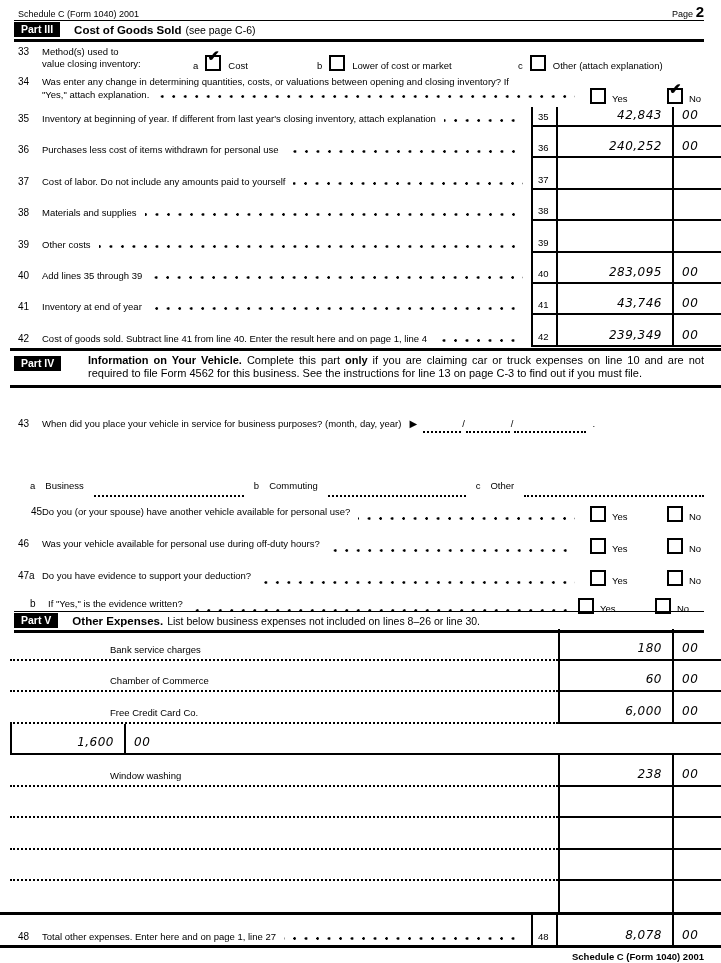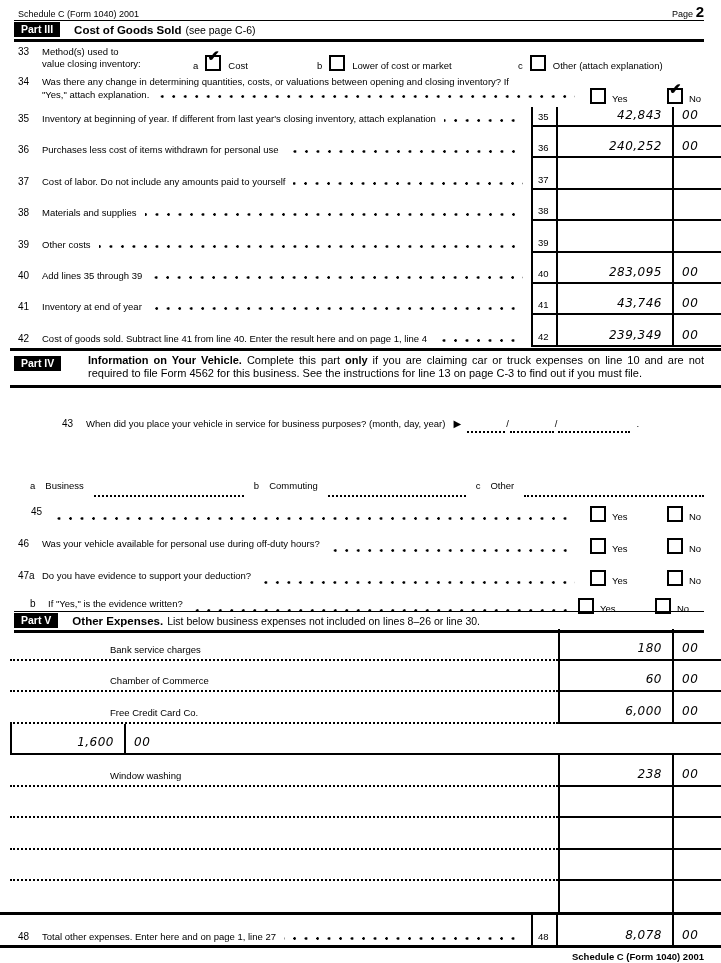--- a/index.html
+++ b/index.html
@@ -133,21 +133,21 @@
     <span class="opt" style="left:299px;">
       <span class="letter">b</span><span class="cb"></span><span class="olab">Lower of cost or market</span>
     </span>
     <span class="opt" style="left:500px;">
       <span class="letter">c</span><span class="cb"></span><span class="olab">Other (attach explanation)</span>
     </span>
   </div>
 
   <div class="abs l34">
     <span class="num">34</span>
-    <span class="l34-t1">Was there any change in determining quantities, costs, or valuations between opening and closing inventory? If</span>
+    <span class="l34-t1">Was enter any change in determining quantities, costs, or valuations between opening and closing inventory? If</span>
     <div class="l34-line2">
       <span style="white-space:nowrap;">"Yes," attach explanation.</span>
       <span class="ldr"></span>
     </div>
     <span class="yn" style="left:572px; top:12px;">
       <span class="cb"></span><span class="ynlab">Yes</span>
     </span>
     <span class="yn" style="left:649px; top:12px;">
       <span class="cb"><span class="chk">✔</span></span><span class="ynlab">No</span>
     </span>
@@ -268,21 +268,21 @@
     </div>
   </div>
 
   <div class="abs p4h">
     <span class="tag">Part IV</span>
     <div class="p4-text">
       <span class="p4-title">Information on Your Vehicle.</span><span> Complete this part </span><span class="bold">only</span><span> if you are claiming car or truck expenses on line 10 and are not required to file Form 4562 for this business. See the instructions for line 13 on page C-3 to find out if you must file.</span>
     </div>
   </div>
 
-  <div class="abs qrow l43" style="padding-right:0;margin-left:44px;">
+  <div class="abs qrow l43" style="padding-right:0;">
     <span class="num">43</span>
     <span class="qtext">When did you place your vehicle in service for business purposes? (month, day, year)</span>
     <span class="arrow">▶</span>
     <span class="dateseg" style="width:38px;"></span>
     <span class="slash">/</span>
     <span class="dateseg" style="width:44px;"></span>
     <span class="slash">/</span>
     <span class="dateseg" style="width:72px;"></span>
     <span style="margin-left:6px;">.</span>
   </div>
@@ -294,20 +294,21 @@
     <span class="abc-letter">b</span>
     <span>Commuting</span>
     <span class="fill abc-fill" style="width:138px;"></span>
     <span class="abc-letter">c</span>
     <span>Other</span>
     <span class="fill abc-fill" style="flex:1 1 auto; margin-right:0;"></span>
   </div>
 
   <div class="abs qrow" style="top:506px;text-align:right;">
     <span class="num">45</span>
+    <span class="qtext">Do you (or your spouse) have another vehicle available for personal use?</span>
     <span class="ldr"></span>
     <span class="yn" style="left:572px; top:0;"><span class="cb"></span><span class="ynlab">Yes</span></span>
     <span class="yn" style="left:649px; top:0;"><span class="cb"></span><span class="ynlab">No</span></span>
   </div>
   <div class="abs qrow" style="top:538px;">
     <span class="num">46</span>
     <span class="qtext">Was your vehicle available for personal use during off-duty hours?</span>
     <span class="ldr"></span>
     <span class="yn" style="left:572px; top:0;"><span class="cb"></span><span class="ynlab">Yes</span></span>
     <span class="yn" style="left:649px; top:0;"><span class="cb"></span><span class="ynlab">No</span></span>

